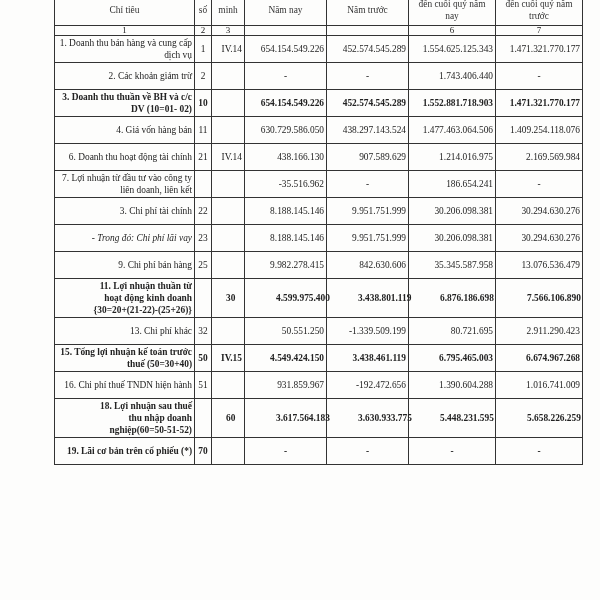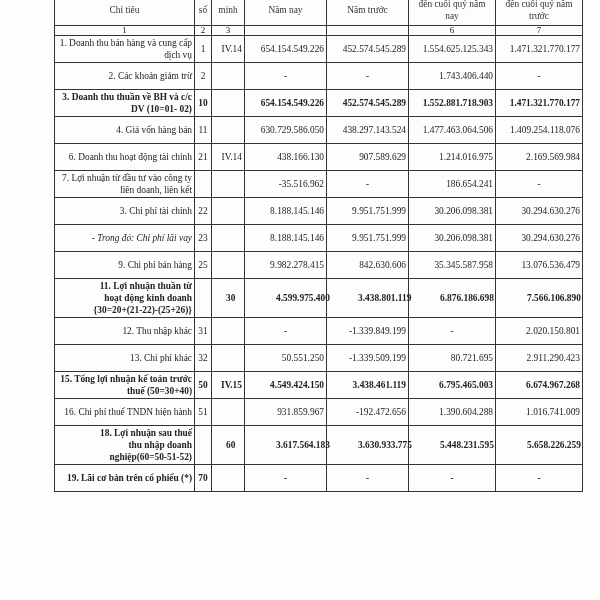--- a/index.html
+++ b/index.html
@@ -138,29 +138,20 @@
       <tr class="r3 bold">
         <td class="label">11. Lợi nhuận thuần từ hoạt động kinh doanh {30=20+(21-22)-(25+26)}</td>
         <td class="code">30</td>
         <td class="note"></td>
         <td class="num">4.599.975.400</td>
         <td class="num">3.438.801.119</td>
         <td class="num">6.876.186.698</td>
         <td class="num">7.566.106.890</td>
       </tr>
       <tr class="r1">
-        <td class="label">12. Thu nhập khác</td>
-        <td class="code">31</td>
-        <td class="note"></td>
-        <td class="dash">-</td>
-        <td class="num">-1.339.849.199</td>
-        <td class="dash">-</td>
-        <td class="num">2.020.150.801</td>
-      </tr>
-      <tr class="r1">
         <td class="label">13. Chi phí khác</td>
         <td class="code">32</td>
         <td class="note"></td>
         <td class="num">50.551.250</td>
         <td class="num">-1.339.509.199</td>
         <td class="num">80.721.695</td>
         <td class="num">2.911.290.423</td>
       </tr>
       <tr class="r2 bold">
         <td class="label">15. Tổng lợi nhuận kế toán trước thuế (50=30+40)</td>

